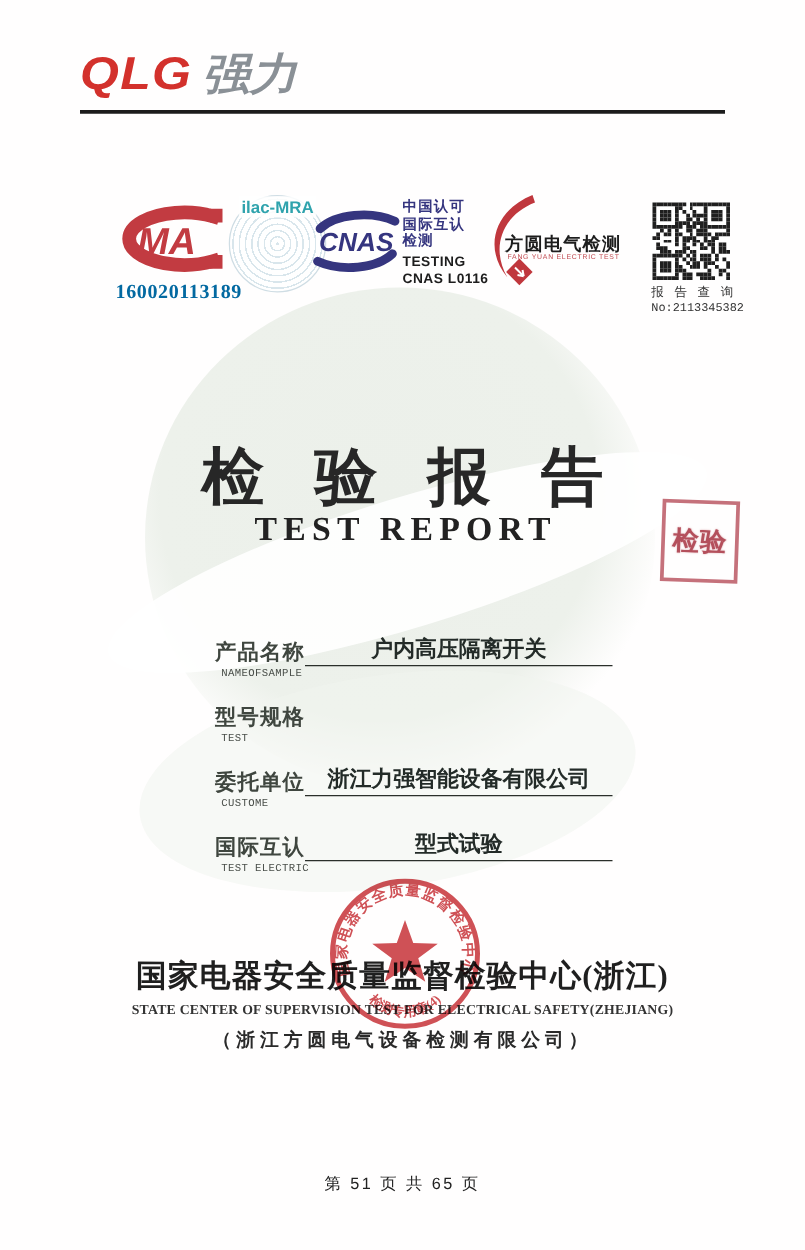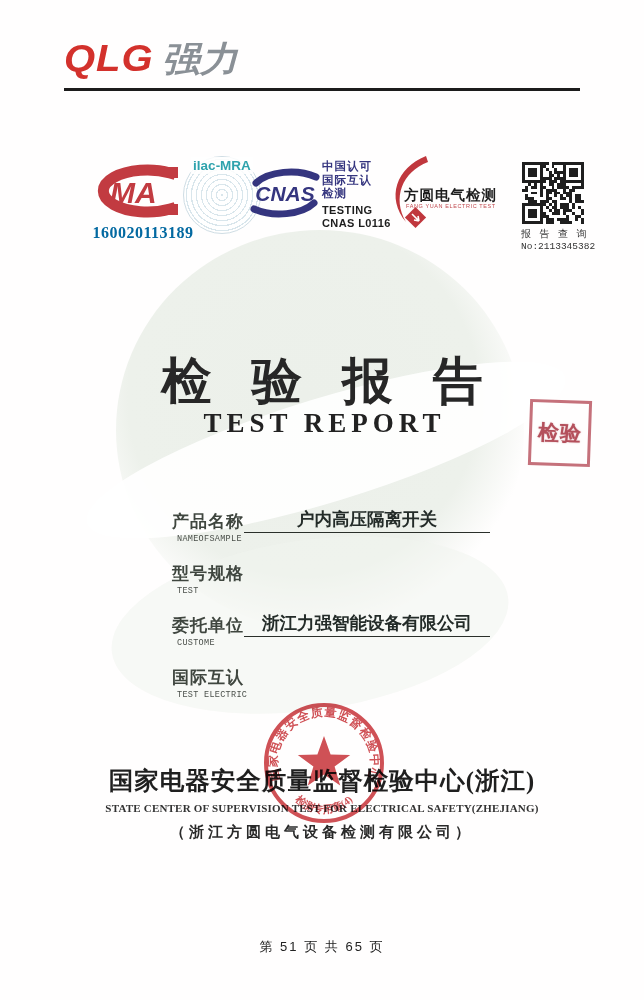--- a/index.html
+++ b/index.html
@@ -619,20 +619,21 @@
         <span class="field-label">委托单位</span>
         <span class="field-sublabel">CUSTOME</span>
       </div>
       <div class="field-value">浙江力强智能设备有限公司</div>
     </div>
     <div class="field-row">
       <div class="field-label-wrap">
         <span class="field-label">国际互认</span>
         <span class="field-sublabel">TEST ELECTRIC</span>
       </div>
+      <div class="field-value">型式试验</div>
     </div>
   </div>
 
   <div class="issuer">
     <div class="issuer-zh">国家电器安全质量监督检验中心(浙江)</div>
     <div class="issuer-en">STATE CENTER OF SUPERVISION TEST FOR ELECTRICAL SAFETY(ZHEJIANG)</div>
     <div class="issuer-co">（浙江方圆电气设备检测有限公司）</div>
   </div>
 
   <svg class="stamp" viewBox="0 0 126 126">

